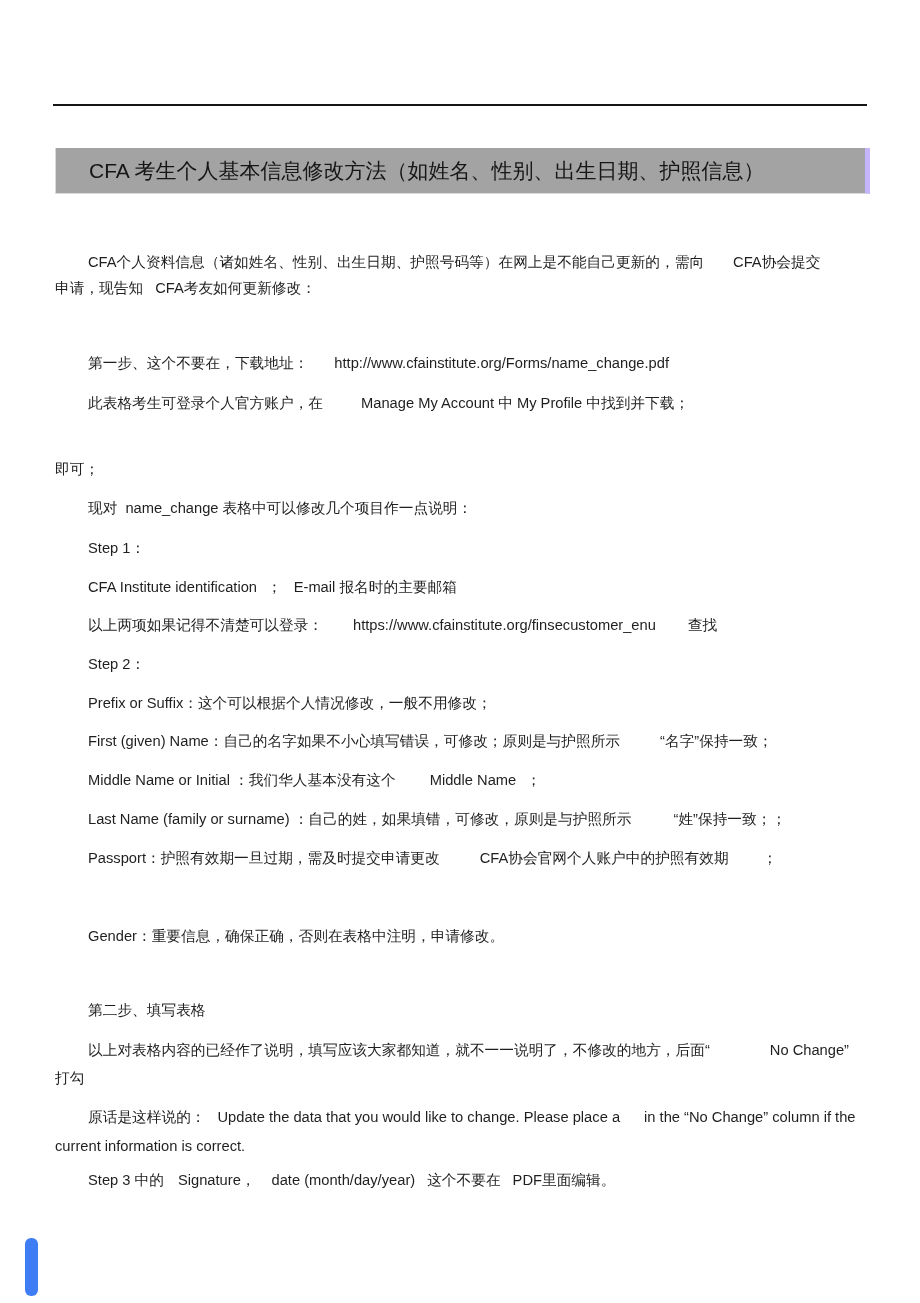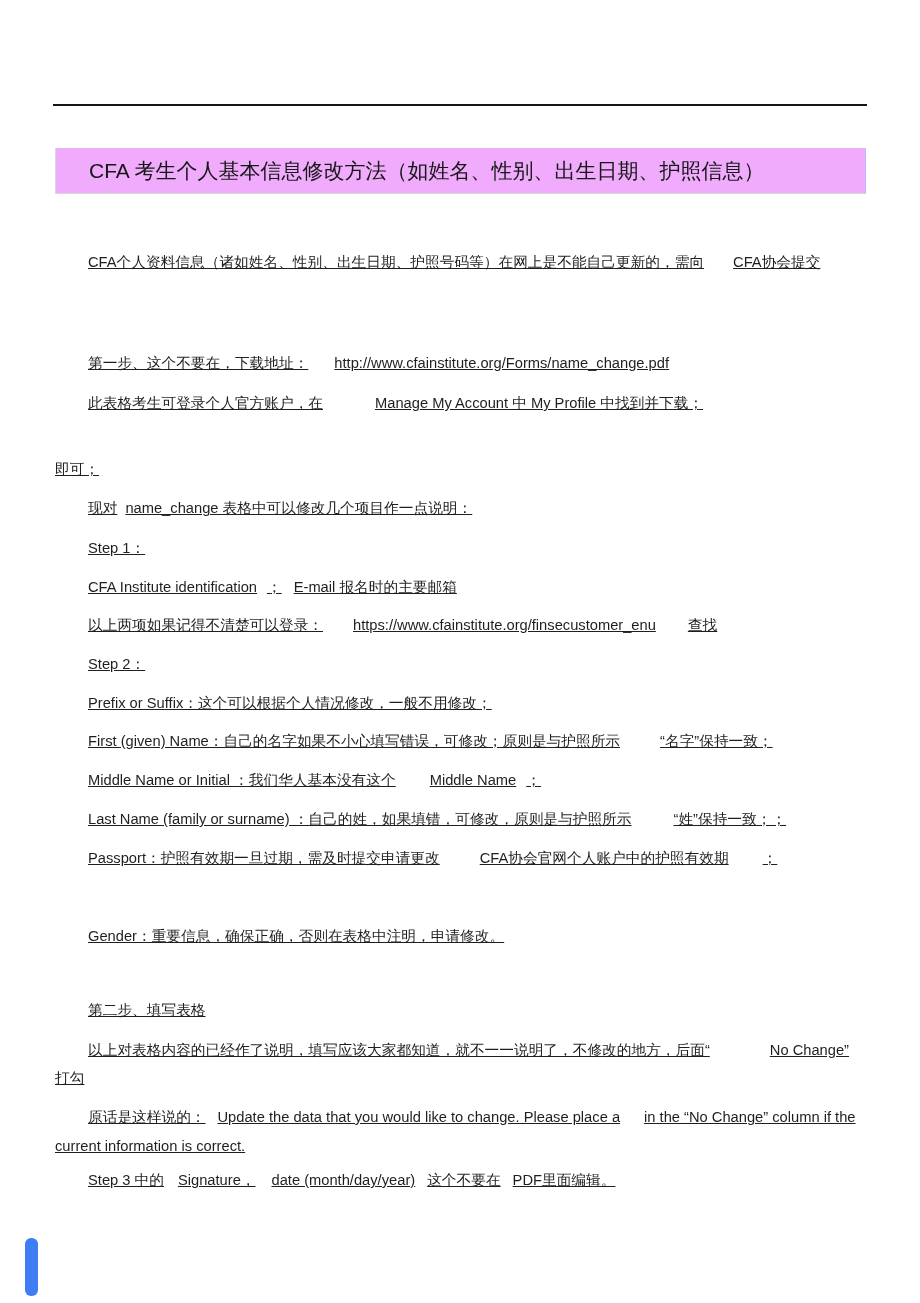--- a/index.html
+++ b/index.html
@@ -11,58 +11,59 @@
     font-family:"Liberation Sans","DejaVu Sans",sans-serif;
     color:#1c1c1c;
   }
   .rule{
     position:absolute;left:53px;top:104px;width:814px;height:2px;
     background:#151515;
   }
   .title-box{
     position:absolute;left:55px;top:148px;width:809px;height:45px;
     border-left:1px solid #d9d9d9;
-    border-right:1px solid #c4b5fd;
+    border-right:5px solid #c4b5fd;
     border-bottom:1px solid #d9d9d9;
-    background:#f0abfc;
+    background:#a3a3a3;
   }
   .title-text{
     position:absolute;left:33px;top:0;height:45px;line-height:45px;
     font-size:21px;white-space:pre;color:#161616;
   }
   .line{
     position:absolute;
     font-size:14.7px;line-height:20px;
     white-space:pre;color:#1f1f1f;
   }
-  .line span{display:inline-block;text-decoration:underline;}
+  .line span{display:inline-block;}
   .g8{margin-left:8px}.g10{margin-left:10px}.g12{margin-left:12px}
   .g14{margin-left:14px}.g16{margin-left:16px}.g18{margin-left:18px}
   .g22{margin-left:34px}.g24{margin-left:24px}.g26{margin-left:26px}
-  .g28{margin-left:32px}.g30{margin-left:30px}.g36{margin-left:52px}
+  .g28{margin-left:32px}.g30{margin-left:30px}.g36{margin-left:38px}
   .g40{margin-left:40px}.g42{margin-left:42px}.g60{margin-left:60px}
   .g70{margin-left:29px}
   .scroll-indicator{
     position:absolute;left:25px;top:1238px;width:13px;height:58px;
     border-radius:6px;background:#3f7df5;
   }
 </style>
 </head>
 <body>
 
 <div id="canvas">
 
   <div class="rule"></div>
 
   <div class="title-box">
     <div class="title-text">CFA 考生个人基本信息修改方法（如姓名、性别、出生日期、护照信息）</div>
   </div>
 
   <div class="line" style="top:252px;left:88px"><span>CFA个人资料信息（诸如姓名、性别、出生日期、护照号码等）在网上是不能自己更新的，需向</span><span class="g70">CFA协会提交</span></div>
 
+  <div class="line" style="top:278px;left:55px"><span>申请，现告知</span><span class="g12">CFA考友如何更新修改：</span></div>
 
   <div class="line" style="top:353px;left:88px"><span>第一步、这个不要在，下载地址：</span><span class="g26">http://www.cfainstitute.org/Forms/name_change.pdf</span></div>
 
   <div class="line" style="top:393px;left:88px"><span>此表格考生可登录个人官方账户，在</span><span class="g36">Manage My Account 中 My Profile 中找到并下载；</span></div>
 
 
   <div class="line" style="top:459px;left:55px"><span>即可；</span></div>
 
   <div class="line" style="top:498px;left:88px"><span>现对</span><span class="g8">name_change 表格中可以修改几个项目作一点说明：</span></div>
 

